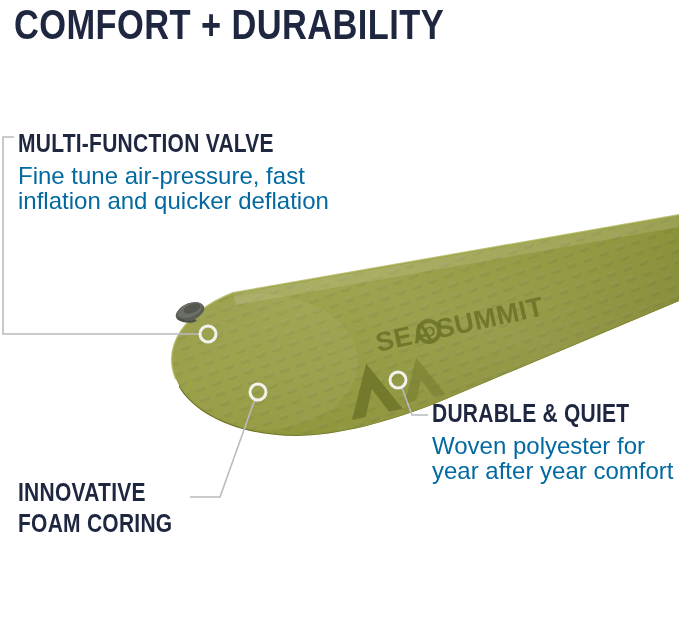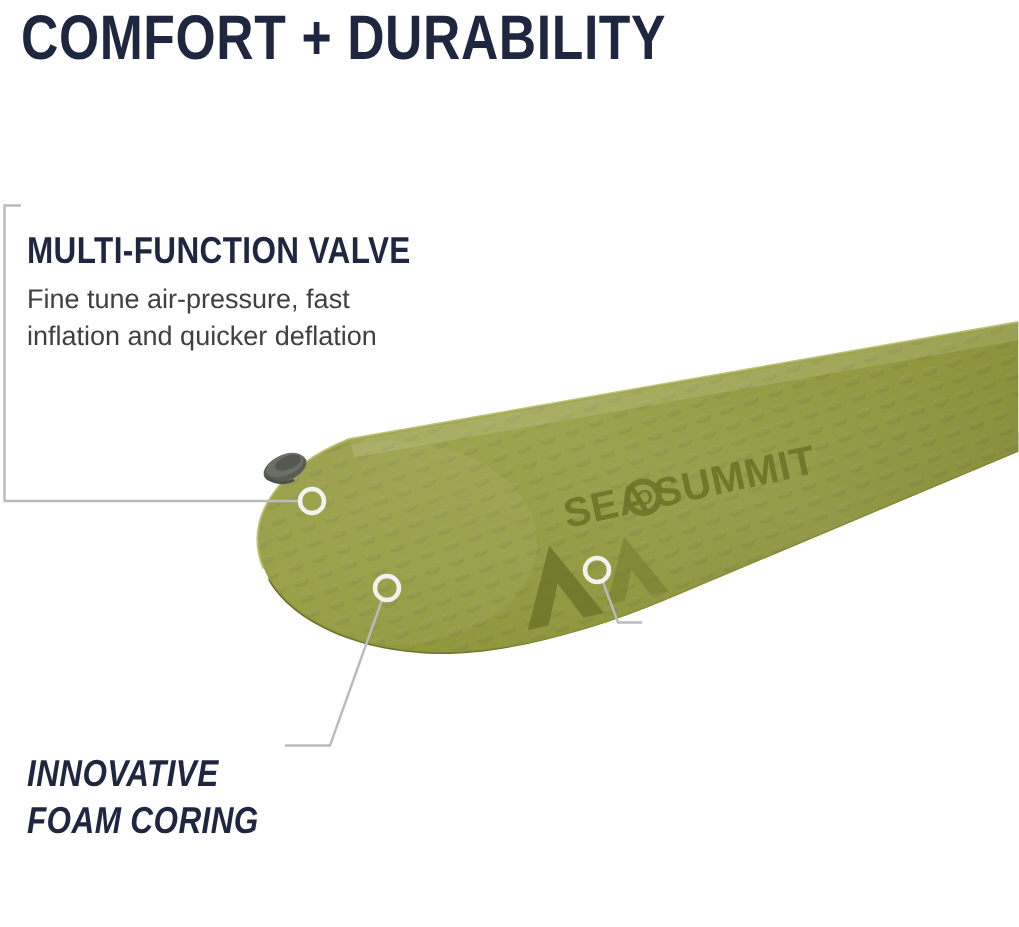--- a/index.html
+++ b/index.html
@@ -20,46 +20,46 @@
     font-size:42px;
     line-height:46px;
     letter-spacing:0.5px;
     color:#1e2640;
     transform:scaleX(0.82);
     transform-origin:left center;
     white-space:nowrap;
   }
 
   
-  .callout{position:absolute;margin-top:24px;}
+  .callout{position:absolute;}
   .callout h2{
     margin:0;
     font-family:"Liberation Sans Narrow","Liberation Sans",sans-serif;
     font-weight:700;
     font-size:25px;
     line-height:27px;
     letter-spacing:0.3px;
     color:#1e2640;
     transform:scaleX(0.84);
     transform-origin:left top;
     white-space:nowrap;
   }
   .callout p{
     margin:6px 0 0 0;
     font-family:"Liberation Sans","DejaVu Sans",sans-serif;
     font-weight:300;
-    font-size:18px;
+    font-size:24px;
     line-height:25px;
-    color:#404040;
+    color:#0369a1;
     white-space:pre-line;
   }
 
   #co-valve{left:18px;top:130px;}
   #co-durable{left:432px;top:400px;}
-  #co-foam{left:18px;top:477px;font-style:italic;}
+  #co-foam{left:18px;top:477px;}
   #co-foam h2{line-height:31px;white-space:pre-line;}
 
   
   #art{position:absolute;left:0;top:0;width:679px;height:618px;}
 </style>
 </head>
 <body>
 
 <div id="root">
 
@@ -170,19 +170,24 @@
   </svg>
 
   <div class="page-title">COMFORT + DURABILITY</div>
 
   <div class="callout" id="co-valve">
     <h2>MULTI-FUNCTION VALVE</h2>
     <p>Fine tune air-pressure, fast
 inflation and quicker deflation</p>
   </div>
 
+  <div class="callout" id="co-durable">
+    <h2>DURABLE &amp; QUIET</h2>
+    <p>Woven polyester for
+year after year comfort</p>
+  </div>
 
   <div class="callout" id="co-foam">
     <h2>INNOVATIVE
 FOAM CORING</h2>
   </div>
 
 </div>
 
 </body></html>

